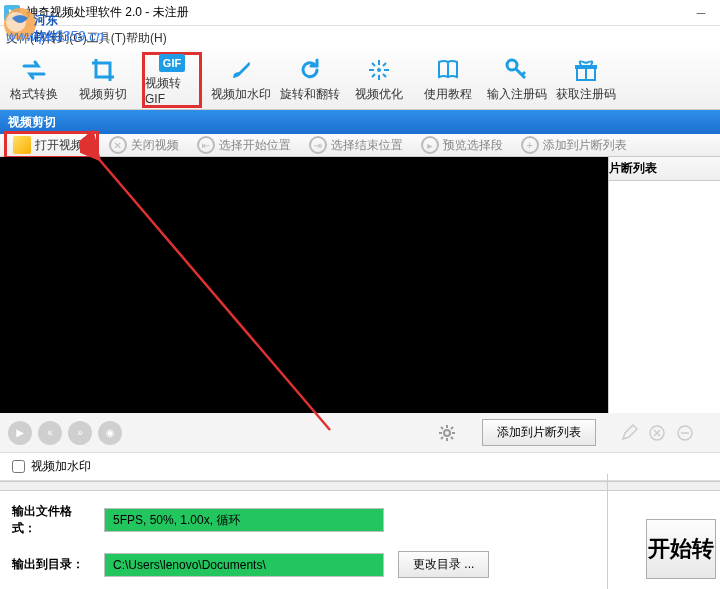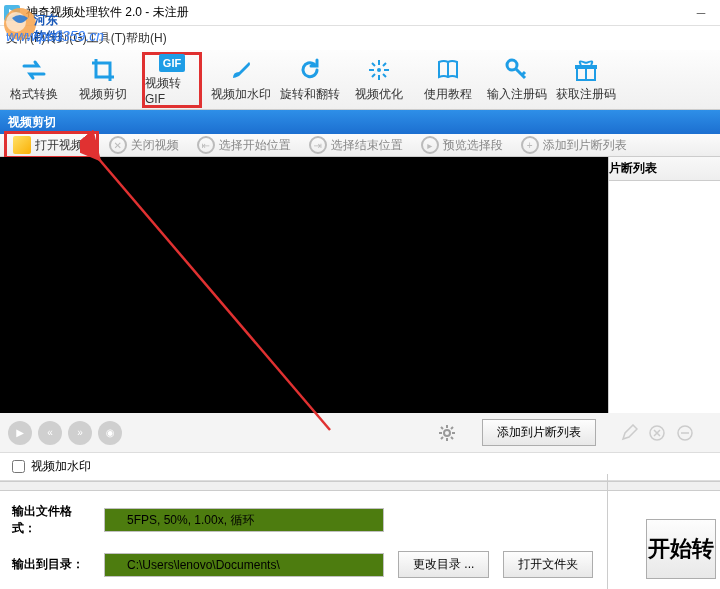--- a/index.html
+++ b/index.html
@@ -34,21 +34,21 @@
 .pbtn{width:24px;height:24px;border-radius:50%;background:#cfcfcf;display:flex;align-items:center;justify-content:center;color:#fff;font-size:10px}
 .controlrow .spacer{flex:1}
 .gear{color:#999}
 .btn{background:linear-gradient(#fdfdfd,#e8e8e8);border:1px solid #adadad;padding:4px 14px;cursor:pointer}
 .sideicons{width:110px;display:flex;align-items:center;justify-content:center;gap:10px;color:#bbb}
 .croprow{height:28px;display:flex;align-items:center;padding:0 12px;gap:6px;border-bottom:1px solid #ddd}
 .croprow input[type=checkbox]{width:13px;height:13px}
 .outsection{padding:12px 12px 0 12px}
 .outrow{display:flex;align-items:center;gap:14px;margin-bottom:14px}
 .outrow .lbl{width:78px;font-weight:bold}
-.txt{flex:0 0 280px;height:24px;border:1px solid #c0c0c0;padding:0 22px;background:#4d7c0f}
+.txt{flex:0 0 280px;height:24px;border:1px solid #c0c0c0;padding:0 8px;background:#22c55e}
 .bigbtn{position:absolute;right:4px;bottom:10px;width:70px;height:60px;background:linear-gradient(#fdfdfd,#e8e8e8);border:1px solid #adadad;display:flex;align-items:center;justify-content:center;font-size:22px;font-weight:bold}
 .divider{position:absolute;right:112px;top:474px;bottom:0;width:1px;background:#ccc}
 .sep{height:10px;background:#f0f0f0;border-top:1px solid #ccc;border-bottom:1px solid #ccc}
 .arrow-svg{position:absolute;top:130px;left:80px;z-index:30;pointer-events:none}
 svg{display:block}
 </style>
 </head>
 <body>
 
 <div class="watermark">
@@ -244,21 +244,20 @@
 
 <div class="outsection">
   <div class="outrow">
     <div class="lbl">输出文件格式：</div>
     <input class="txt" readonly="" value="5FPS, 50%, 1.00x, 循环" style="">
   </div>
   <div class="outrow">
     <div class="lbl">输出到目录：</div>
     <input class="txt" readonly="" value="C:\Users\lenovo\Documents\" style="">
     <button class="btn">更改目录 ...</button>
-    <button class="btn">打开文件夹</button>
   </div>
 </div>
 
 <div class="divider"></div>
 <div class="bigbtn">开始转</div>
 
 <svg class="arrow-svg" width="280" height="310">
   <defs>
       <marker id="ah" markerWidth="12" markerHeight="12" refX="2" refY="6" orient="auto">
         <path d="M12 0 L0 6 L12 12 z" fill="#e03131"></path>

